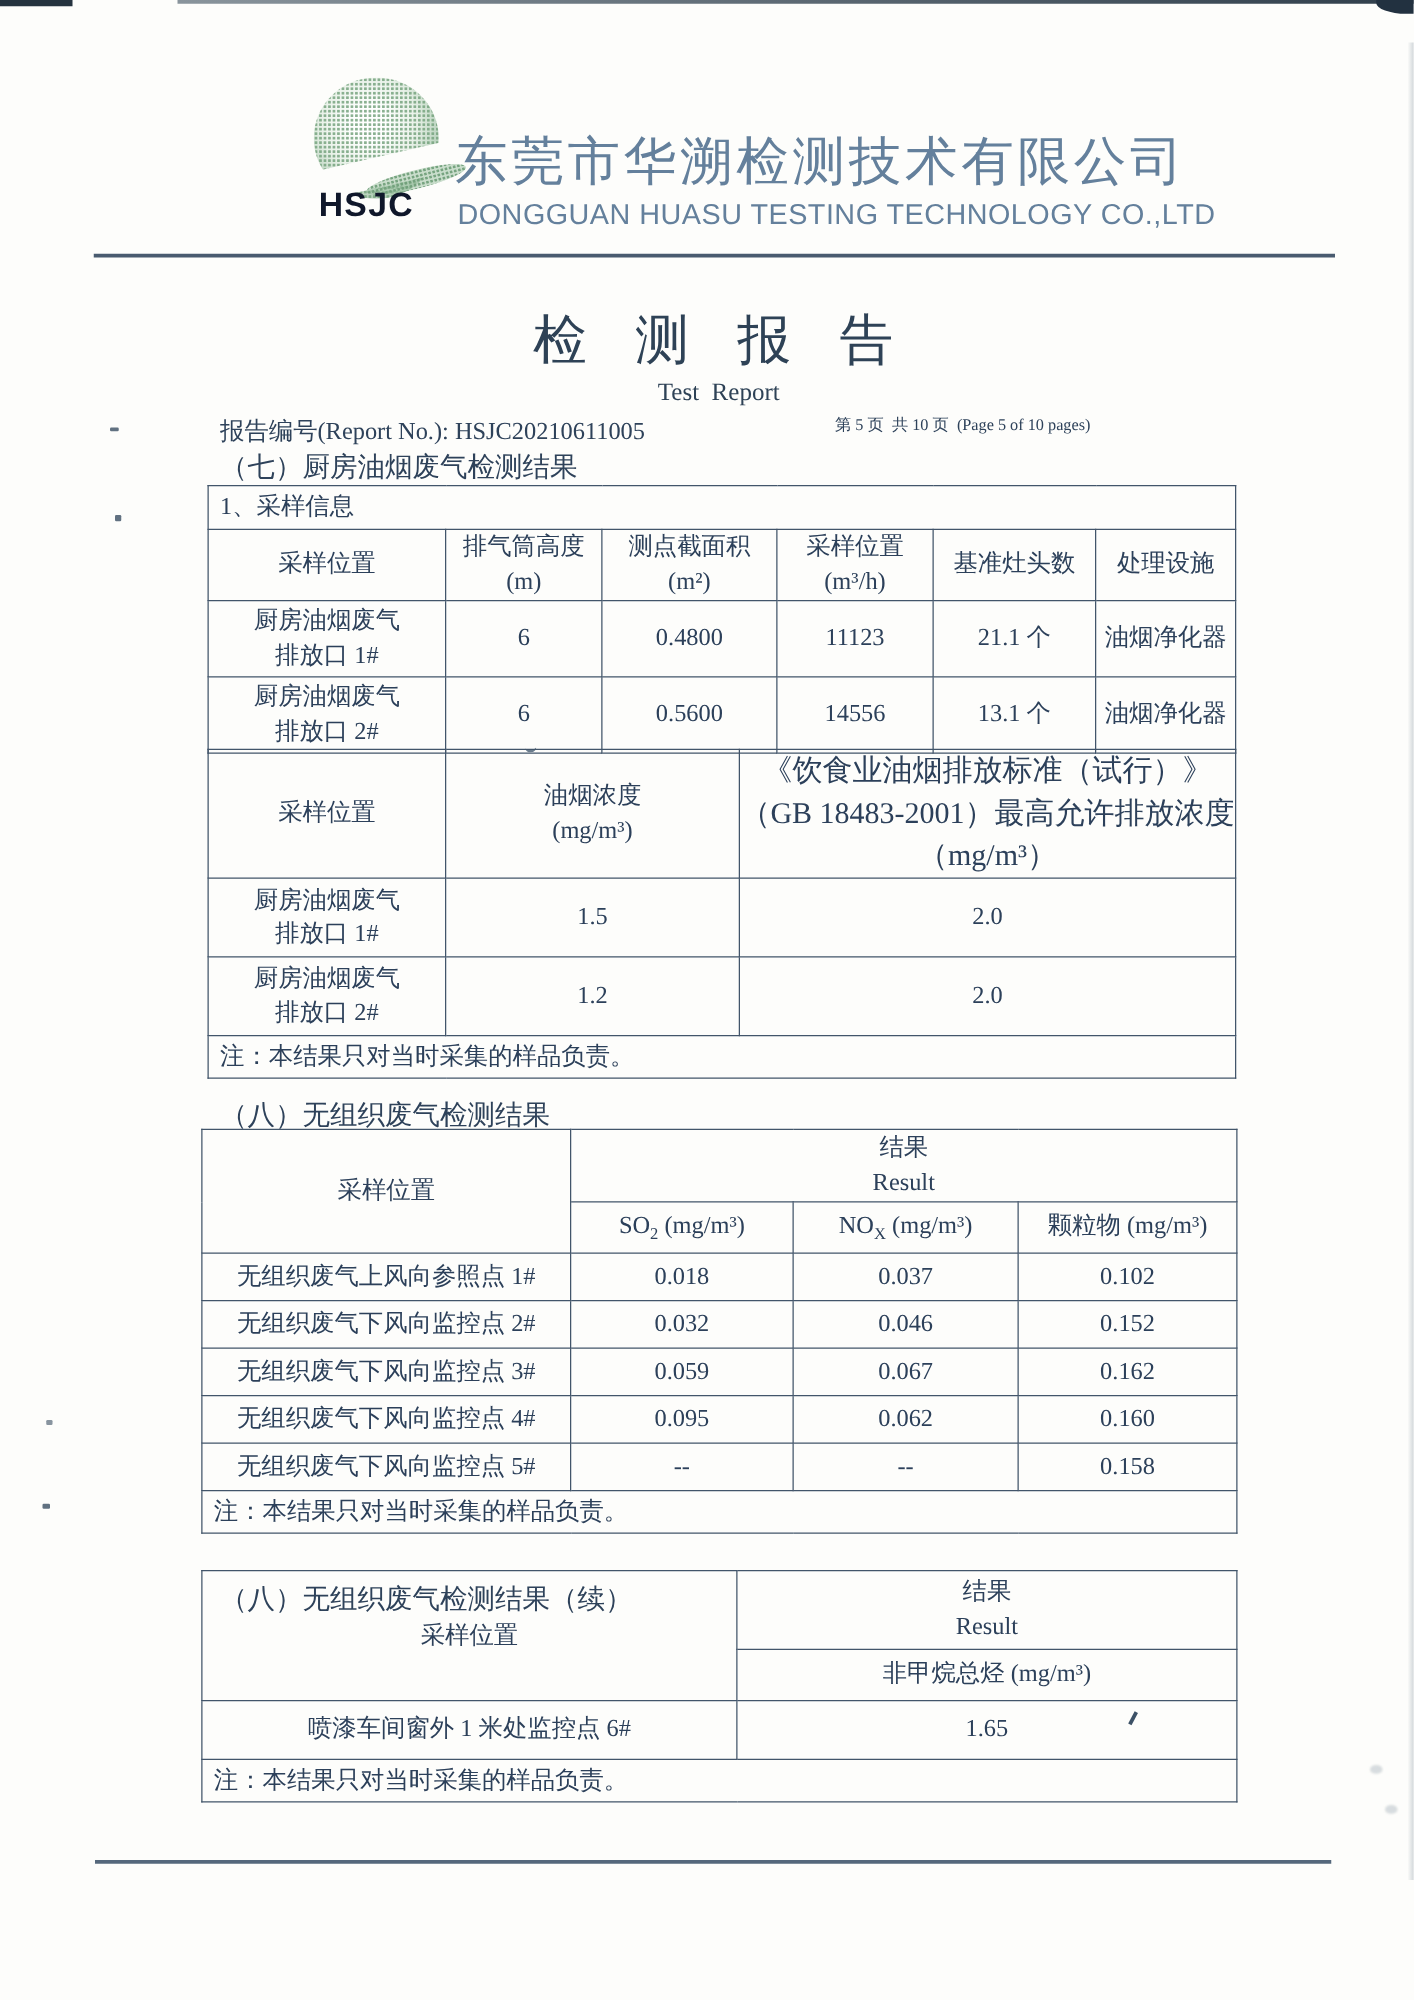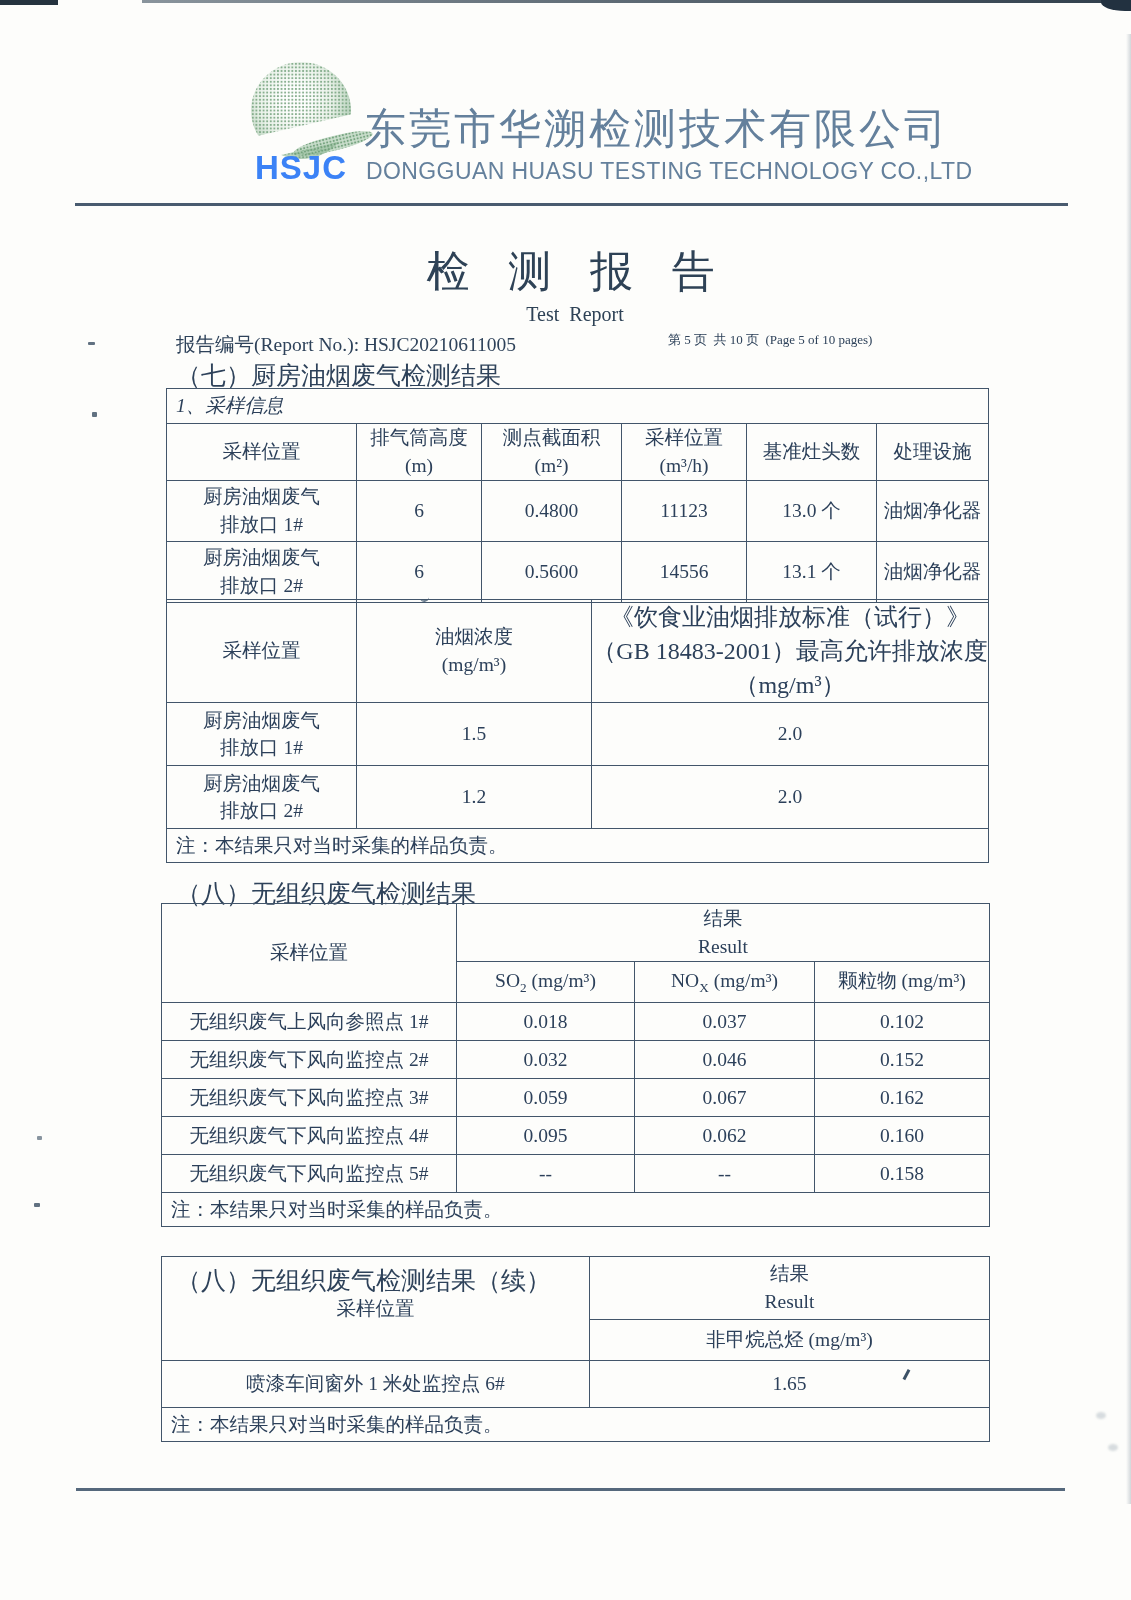--- a/index.html
+++ b/index.html
@@ -33,43 +33,43 @@
   .logo-sphere{left:251px;top:62px;width:100px;height:97px;border-radius:50%;
     background-image:
       radial-gradient(rgba(118,163,126,.85) 1px, rgba(118,163,126,0) 1.45px),
       radial-gradient(circle at 44% 38%, rgba(255,255,255,.96) 16%, rgba(203,224,205,.4) 46%, rgba(142,183,150,.8) 80%, rgba(142,183,150,.25));
     background-size:3.6px 3.6px, 100% 100%;}
   .logo-cut{left:231px;top:125px;width:150px;height:24px;background:#fdfdfb;transform:rotate(-13deg);}
   .logo-tail{left:292px;top:136px;width:82px;height:15px;border-radius:50%;transform:rotate(-14deg);
     background-image:radial-gradient(rgba(110,158,120,.9) 1px, rgba(110,158,120,0) 1.4px);
     background-size:3.4px 3.4px;background-color:rgba(160,196,166,.55);}
   .logo-hsjc{left:255px;top:149px;font-family:"Liberation Sans", sans-serif;
-    font-weight:bold;font-size:33px;color:#3b82f6;letter-spacing:1px;}
+    font-weight:bold;font-size:27px;color:#0f172a;letter-spacing:1px;}
   .company-cn{left:364px;top:101px;font-family:"Liberation Sans", sans-serif;
     font-size:42px;color:#64809c;letter-spacing:3px;white-space:nowrap;}
   .company-en{left:366px;top:158px;font-family:"Liberation Sans", sans-serif;
     font-size:23px;color:#64809c;letter-spacing:.4px;white-space:nowrap;}
   .header-rule{left:75px;top:203px;width:993px;height:3px;background:#495b6f;}
 
   
   .doc-title{left:0;top:243px;width:1155px;text-align:center;font-size:43px;
     letter-spacing:14px;color:#2e4256;white-space:pre;}
   .doc-subtitle{left:0;top:303px;width:1150px;text-align:center;font-size:20px;
     color:#2e4256;white-space:pre;}
   .meta-left{left:176px;top:331px;font-size:19.5px;white-space:pre;}
   .meta-right{left:668px;top:331px;font-size:13px;white-space:pre;}
-  .section-heading{font-size:25px;white-space:pre;}
+  .section-heading{font-size:22px;white-space:pre;}
   .sh7{left:176px;top:359px;} .sh8{left:176px;top:877px;} .sh8c{left:176px;top:1264px;}
 
   
   table{border-collapse:collapse;table-layout:fixed;}
   td{border:1.6px solid #42556a;text-align:center;vertical-align:middle;
      font-size:19.5px;line-height:1.42;white-space:pre-line;padding:0;color:#2c405a;
      overflow:hidden;}
-  td.band{text-align:left;padding-left:9px;height:34px;font-style:italic;}
+  td.band{text-align:left;padding-left:9px;height:34px;}
   td.note{text-align:left;padding-left:9px;height:33px;}
   .tblA1{left:166px;top:388px;width:822px;}
   .tblA2{left:166px;top:513px;width:822px;margin-top:0;}
   .tblB{left:161px;top:903px;width:828px;}
   .tblC{left:161px;top:1256px;width:828px;}
   .h56 td{height:56px;} .h60 td{height:60px;} .h62 td{height:62px;}
   .h57 td{height:57px;} .h40 td{height:40px;} .h37 td{height:37px;} .h46 td{height:46px;}
   td.std{font-size:24px;}
   sub{font-size:.68em;}
 
@@ -129,21 +129,21 @@
 (m³/h)</td>
     <td>基准灶头数</td>
     <td>处理设施</td>
   </tr>
   <tr class="h60">
     <td>厨房油烟废气
 排放口 1#</td>
     <td>6</td>
     <td>0.4800</td>
     <td>11123</td>
-    <td>13.0 个</td>
+    <td>21.1 个</td>
     <td>油烟净化器</td>
   </tr>
   <tr class="h60">
     <td>厨房油烟废气
 排放口 2#</td>
     <td>6</td>
     <td>0.5600</td>
     <td>14556</td>
     <td>13.1 个</td>
     <td>油烟净化器</td>

